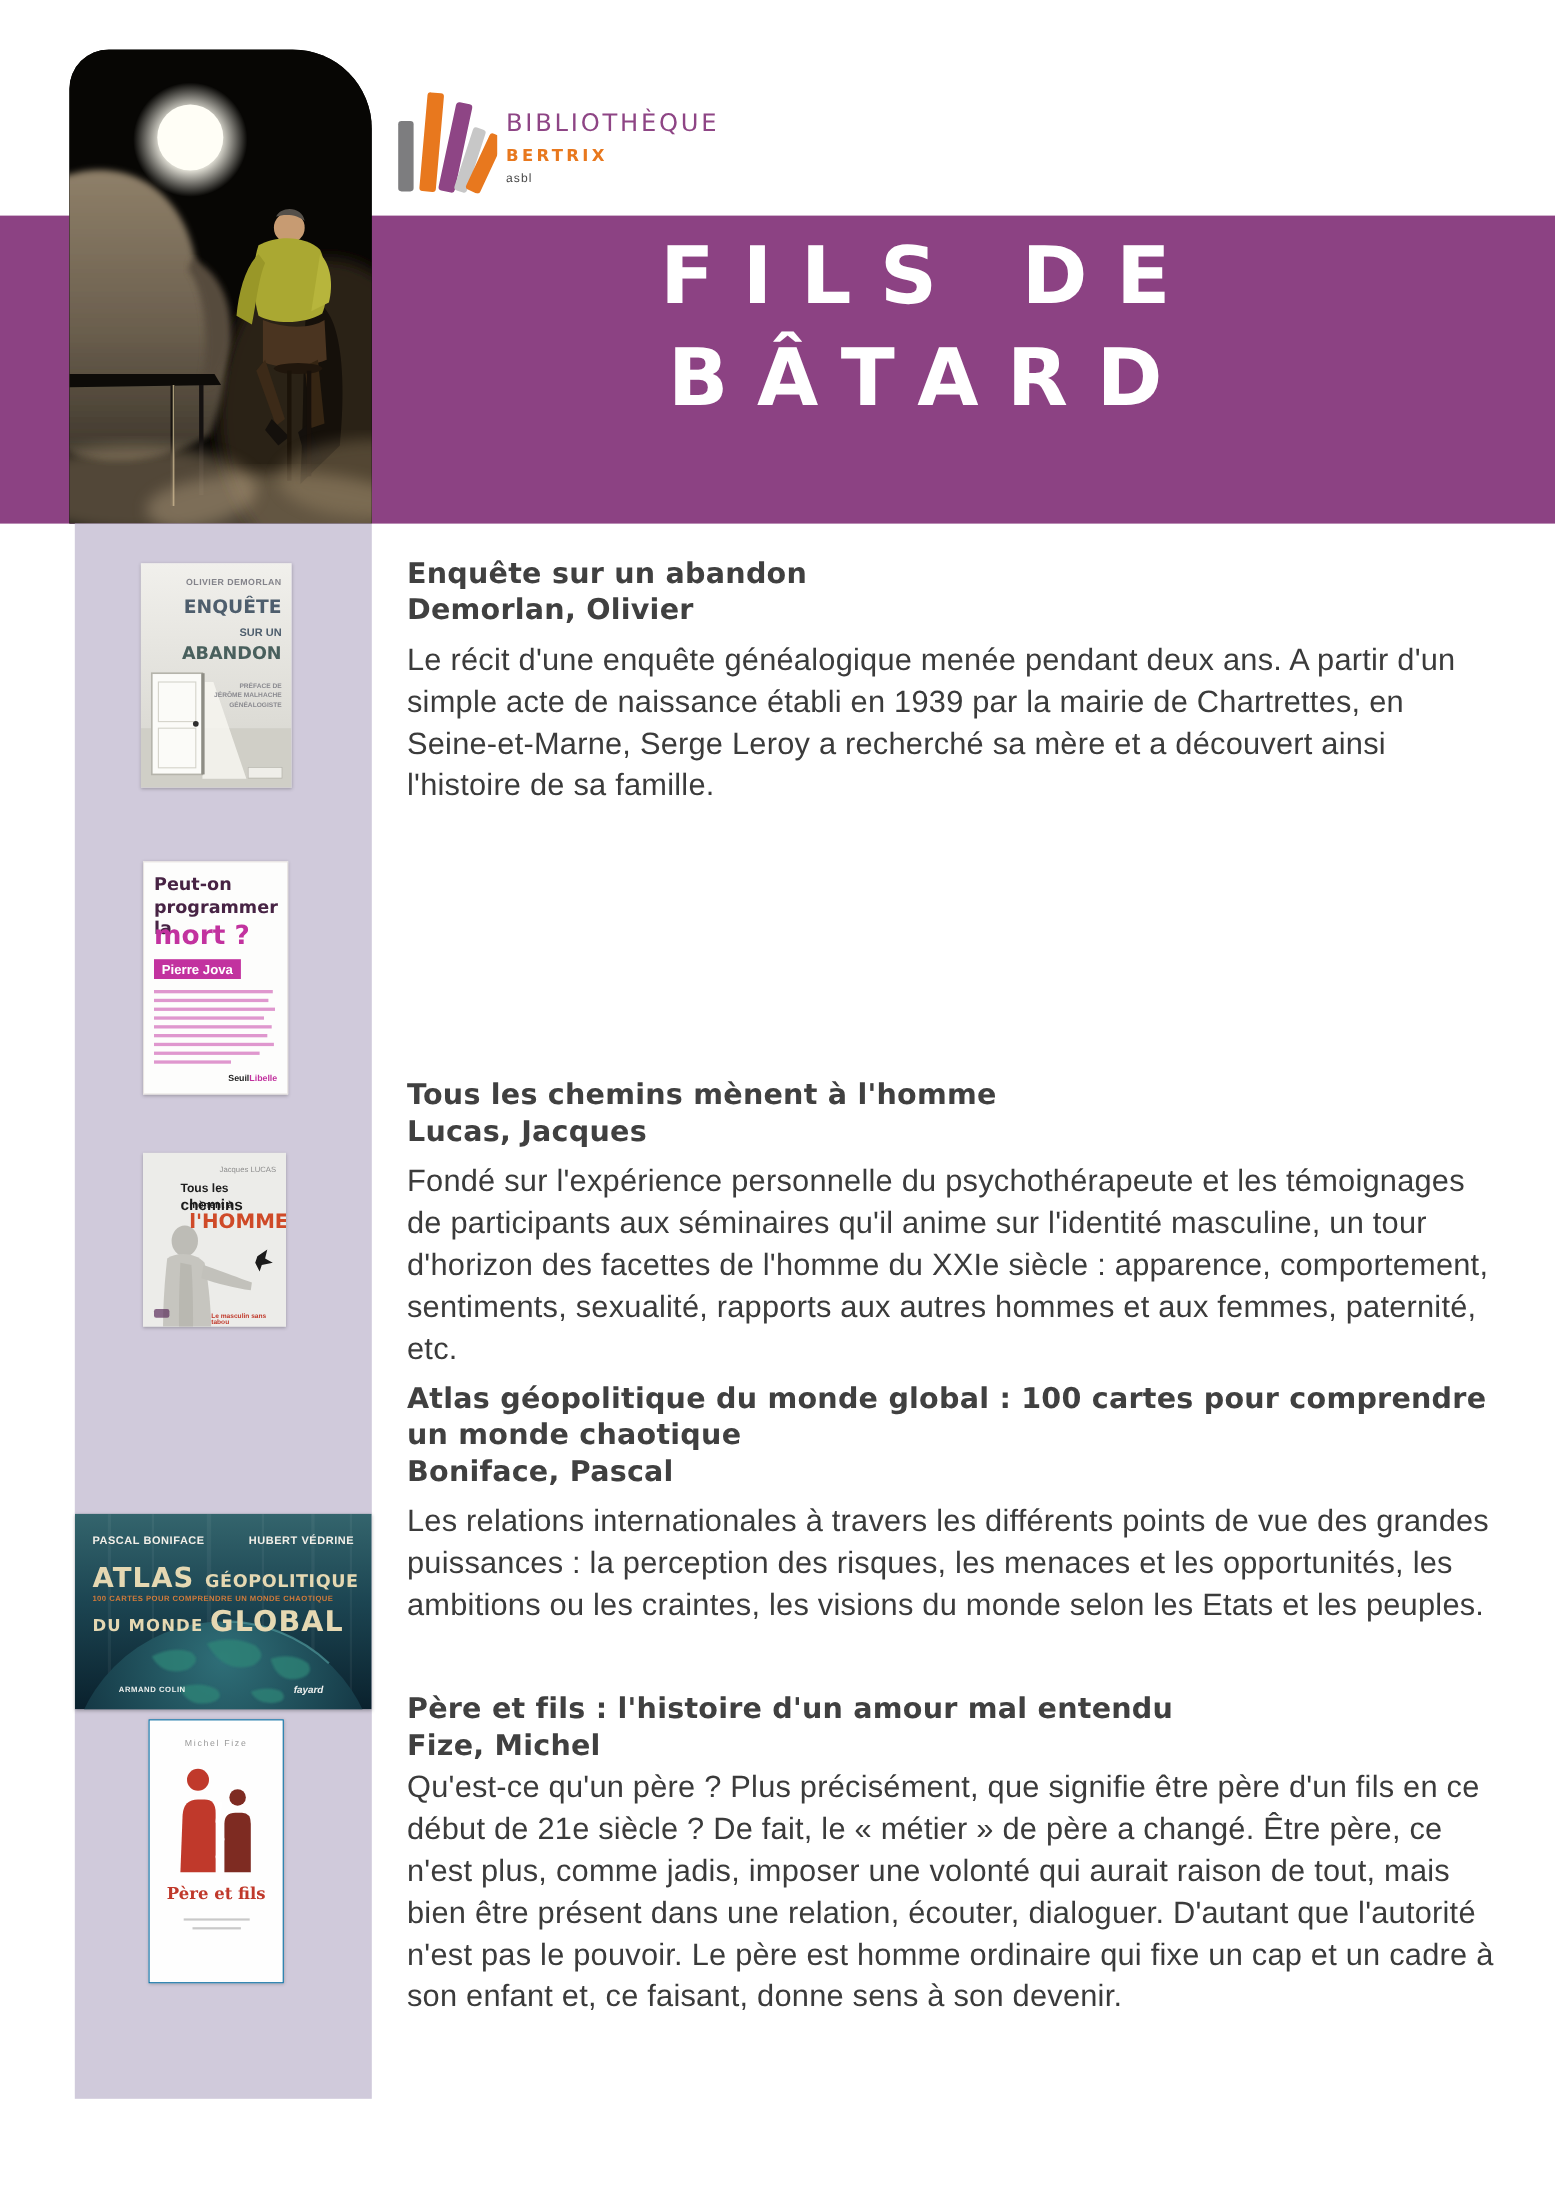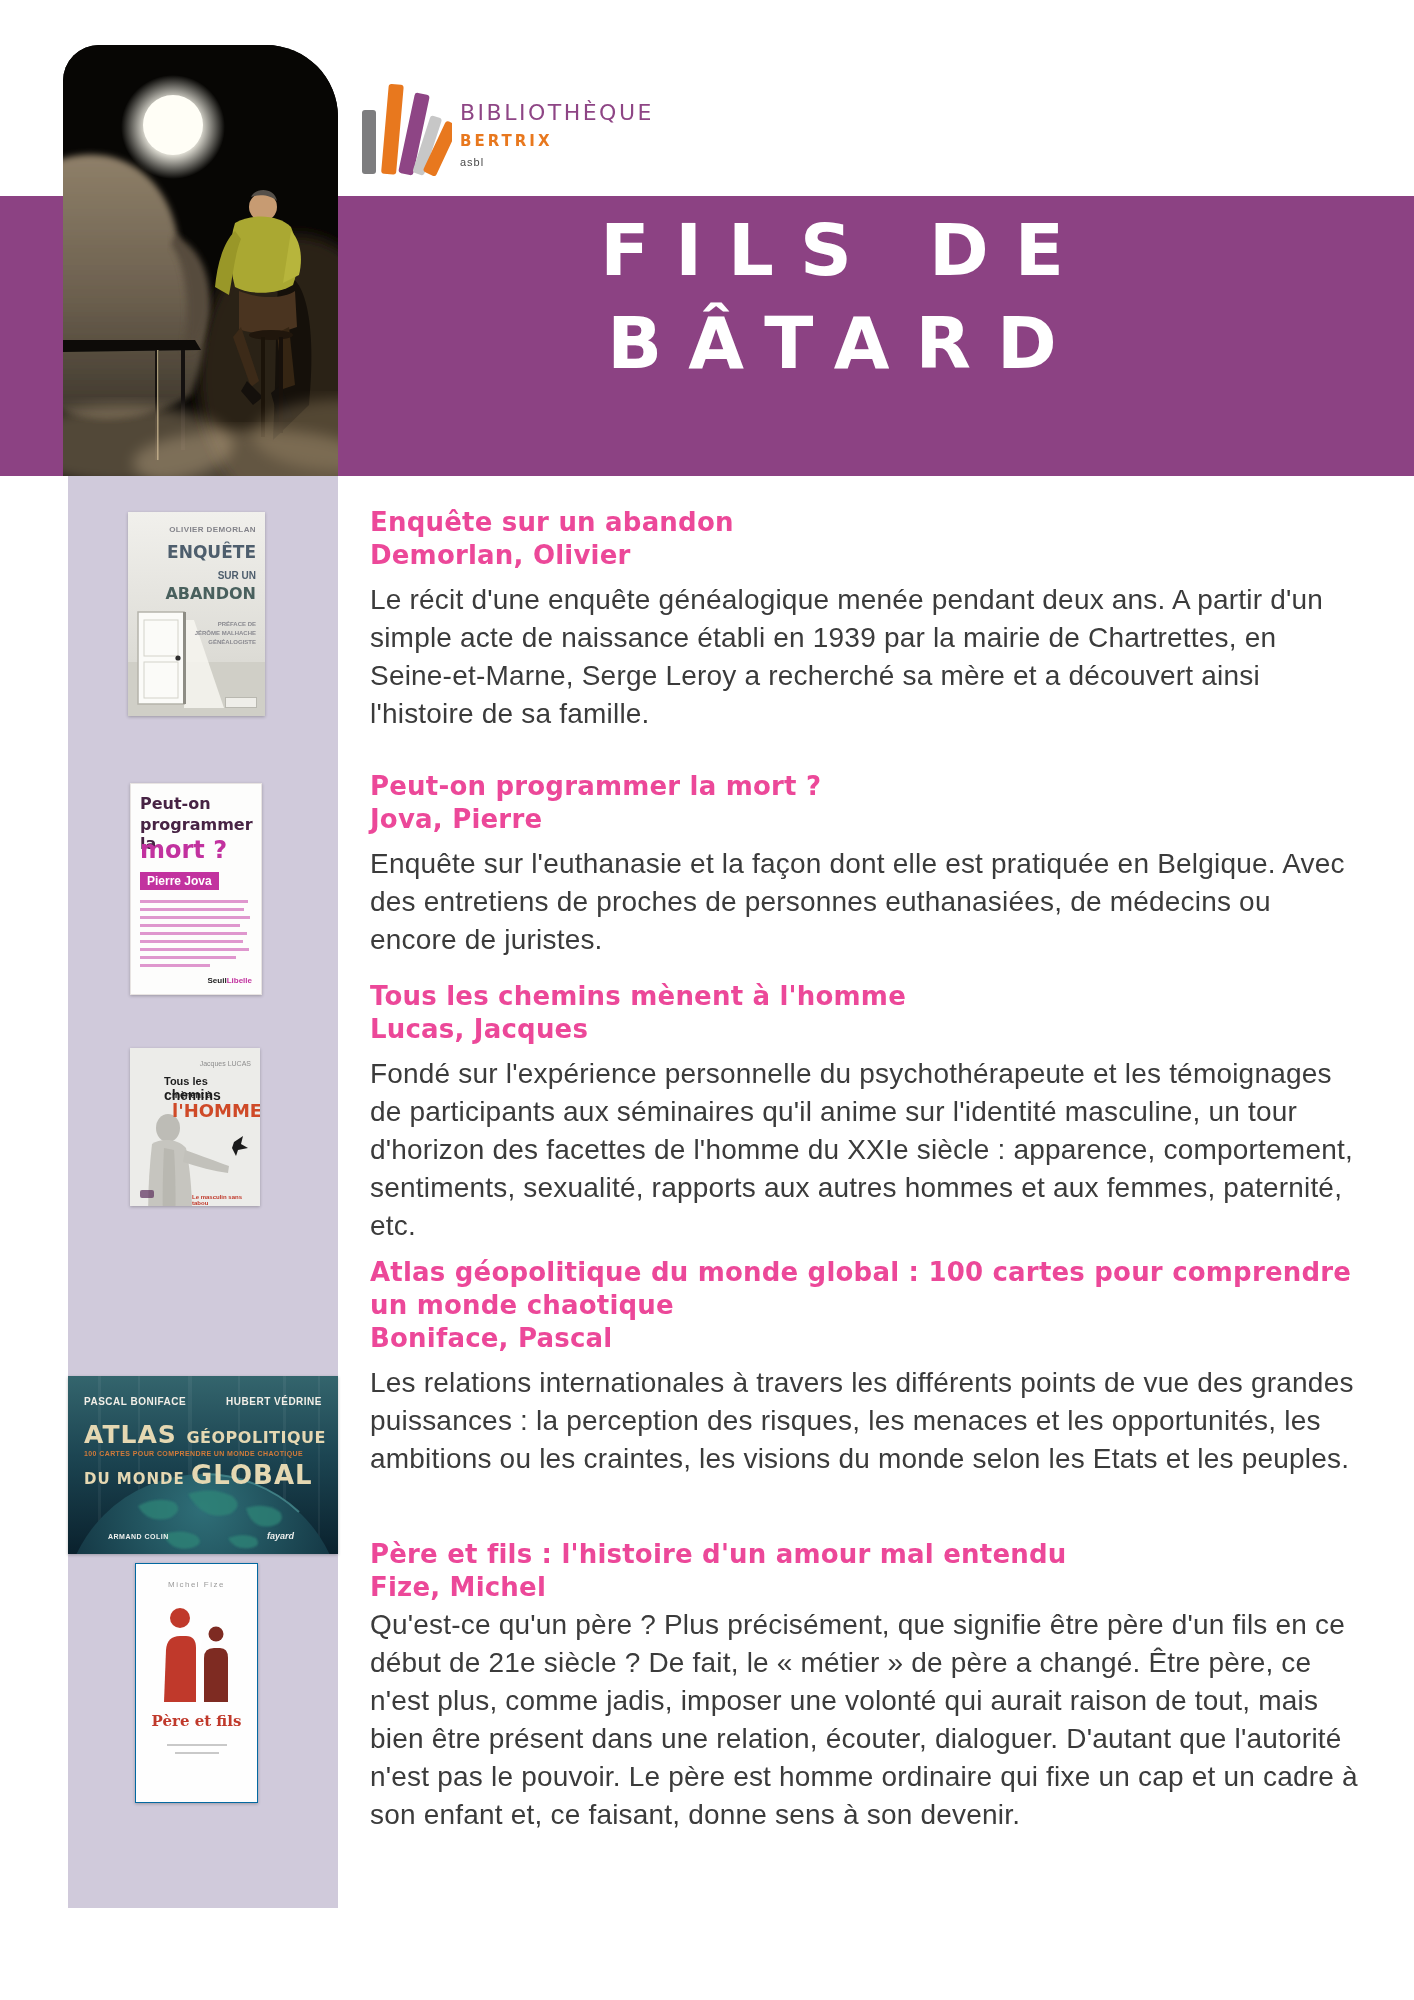--- a/index.html
+++ b/index.html
@@ -24,21 +24,21 @@
   
   .photo{position:absolute;left:63px;top:45px;width:275px;height:431px;background:#070604;
     border-radius:36px 72px 0 0;overflow:hidden;}
 
   
   .strip{position:absolute;left:68px;top:476px;width:270px;height:1432px;background:#d0cadb;}
 
   
   .entry{position:absolute;left:370px;width:988px;}
   .entry-title,.entry-author{font-family:"DejaVu Sans",sans-serif;font-weight:700;
-    color:#ec4899;font-size:26px;line-height:33px;letter-spacing:0.2px;}
+    color:#404040;font-size:26px;line-height:33px;letter-spacing:0.2px;}
   .entry-desc{margin-top:9px;color:#3b3b3b;font-size:28px;line-height:38px;letter-spacing:0.2px;}
 
   
   .cover{position:absolute;overflow:hidden;box-shadow:0 1px 3px rgba(0,0,0,0.25);}
   .cover .abs{position:absolute;}
 
   
   .cover1{left:128px;top:512px;width:137px;height:204px;background:linear-gradient(#f1f0ec,#dddcd6 70%,#d2d1ca);}
   .c1-author{top:13px;right:9px;font-size:8px;font-weight:700;color:#83838a;letter-spacing:.4px;}
   .c1-t1{top:30px;right:9px;font-size:17px;font-weight:800;color:#4e5e6d;font-family:"DejaVu Sans",sans-serif;margin-left:11px;}
@@ -287,25 +287,20 @@
     <div class="abs c5-bar" style="top:180px"></div>
     <div class="abs c5-bar" style="top:188px;width:44px;left:39px"></div>
   </div>
 
   <div class="entry" style="top:506px">
     <div class="entry-title">Enquête sur un abandon</div>
     <div class="entry-author">Demorlan, Olivier</div>
     <div class="entry-desc">Le récit d'une enquête généalogique menée pendant deux ans. A partir d'un simple acte de naissance établi en 1939 par la mairie de Chartrettes, en Seine-et-Marne, Serge Leroy a recherché sa mère et a découvert ainsi l'histoire de sa famille.</div>
   </div>
 
-  <div class="entry" style="top:770px">
-    <div class="entry-title">Peut-on programmer la mort ?</div>
-    <div class="entry-author">Jova, Pierre</div>
-    <div class="entry-desc">Enquête sur l'euthanasie et la façon dont elle est pratiquée en Belgique. Avec des entretiens de proches de personnes euthanasiées, de médecins ou encore de juristes.</div>
-  </div>
 
   <div class="entry" style="top:980px">
     <div class="entry-title">Tous les chemins mènent à l'homme</div>
     <div class="entry-author">Lucas, Jacques</div>
     <div class="entry-desc">Fondé sur l'expérience personnelle du psychothérapeute et les témoignages de participants aux séminaires qu'il anime sur l'identité masculine, un tour d'horizon des facettes de l'homme du XXIe siècle : apparence, comportement, sentiments, sexualité, rapports aux autres hommes et aux femmes, paternité, etc.</div>
   </div>
 
   <div class="entry" style="top:1256px">
     <div class="entry-title">Atlas géopolitique du monde global : 100 cartes pour comprendre un monde chaotique</div>
     <div class="entry-author">Boniface, Pascal</div>

